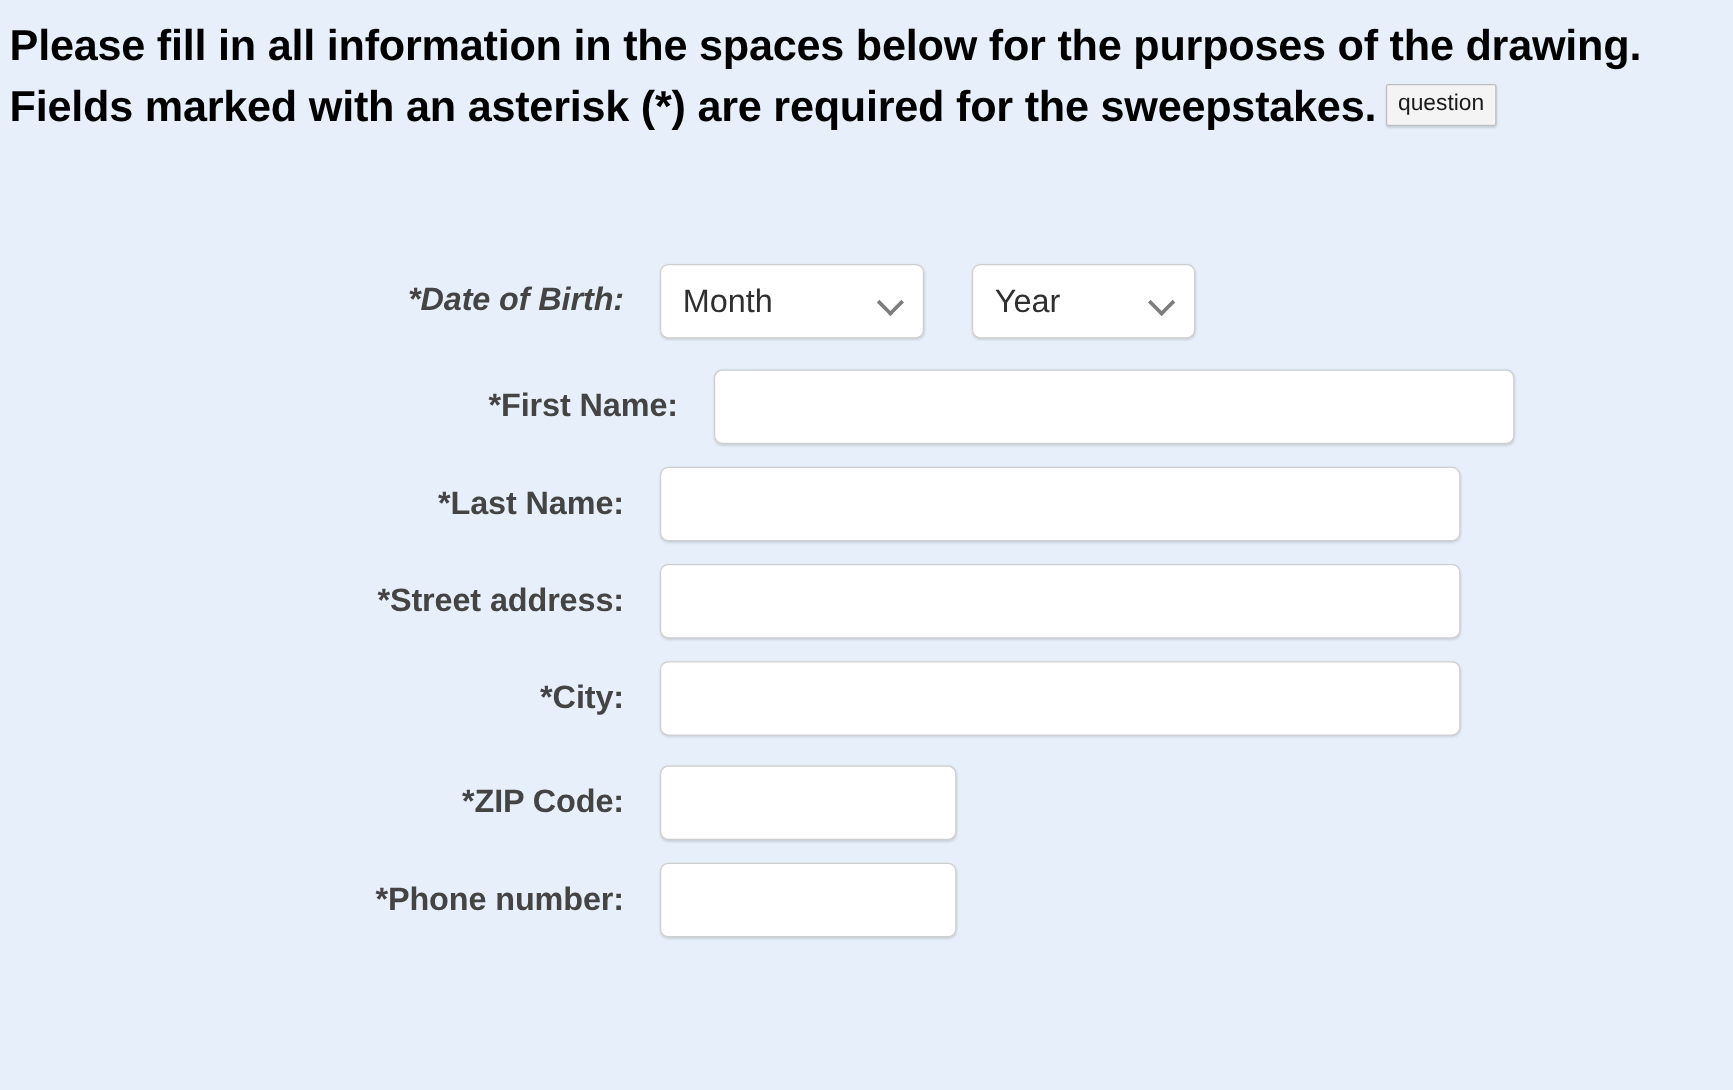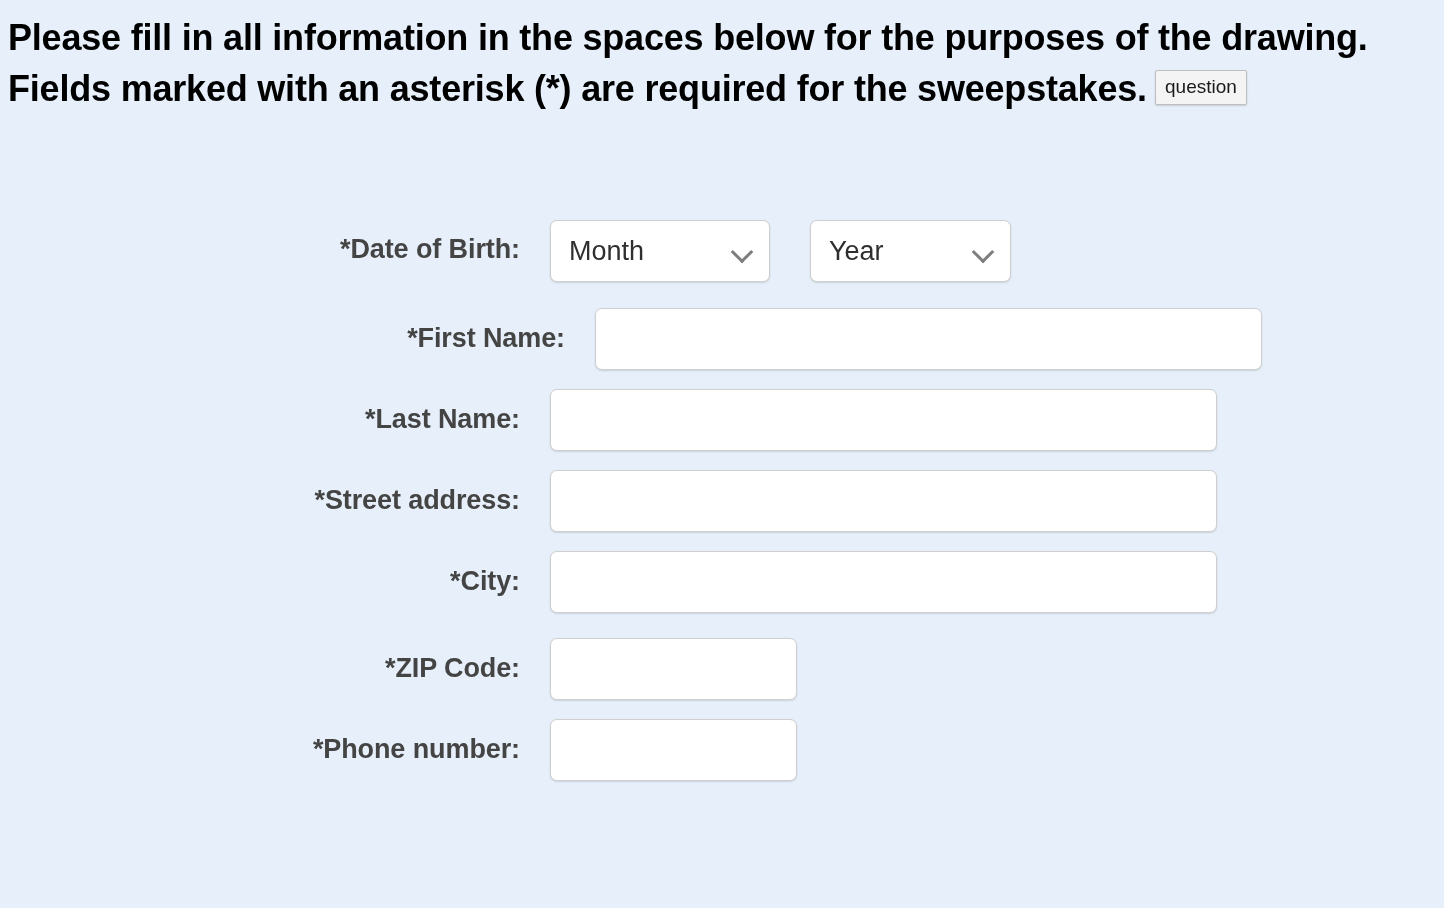--- a/index.html
+++ b/index.html
@@ -99,21 +99,21 @@
     position: relative;
     display: flex;
     align-items: center;
     padding: 0 16px 0 18px;
     font-size: 27px;
     color: #2f2f2f;
     cursor: pointer;
   }
   .select-box.month { width: 220px; }
   .select-box.day   { width: 199px; }
-  .select-box.year  { width: 201px; }
+  .select-box.year  { width: 186px; }
   .select-box.state { width: 362px; }
 
   .select-value {
     flex: 1 1 auto;
     white-space: nowrap;
     overflow: hidden;
   }
   .chevron {
     flex: 0 0 auto;
     width: 22px;
@@ -137,21 +137,21 @@
   
   .r-dob    { margin-top: 10px; }
   .r-first  { margin-top: 26px; padding-left: 45px; }
   .r-last   { margin-top: 19px; }
   .r-street { margin-top: 19px; }
   .r-city   { margin-top: 19px; }
   .r-state  { margin-top: 27px; }
   .r-zip    { margin-top: 25px; }
   .r-phone  { margin-top: 19px; }
 
-  .label-pad-dob    { padding-top: 14px; }
+  .label-pad-dob    { padding-top: 14px; font-style: italic; }
   .label-pad-normal { padding-top: 15px; }
 </style>
 </head>
 <body>
 
 <div class="intro">Please fill in all information in the spaces below for the purposes of the drawing. Fields marked with an asterisk (*) are required for the sweepstakes.</div>
 
 <div class="tooltip">question</div>
 
 <div class="form">

